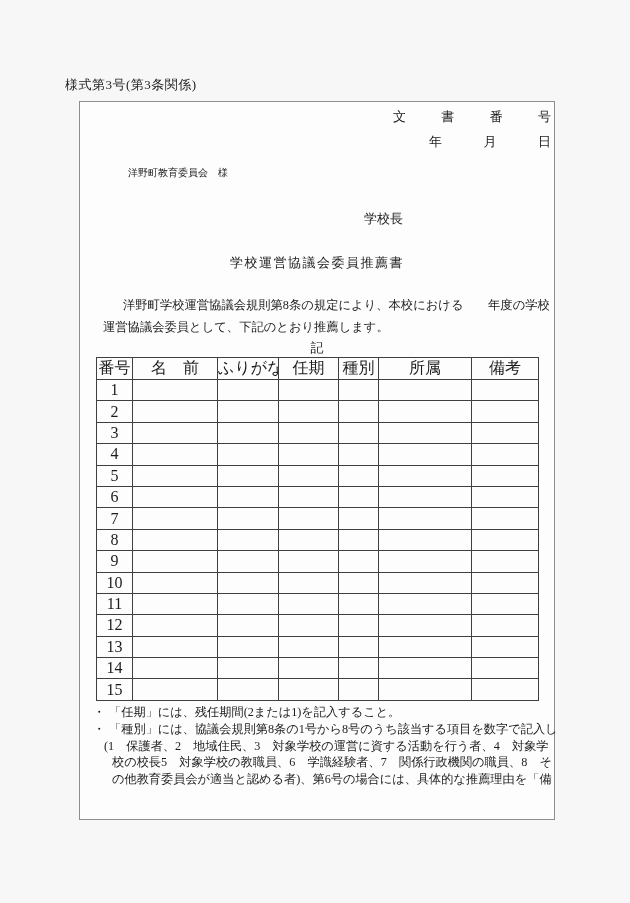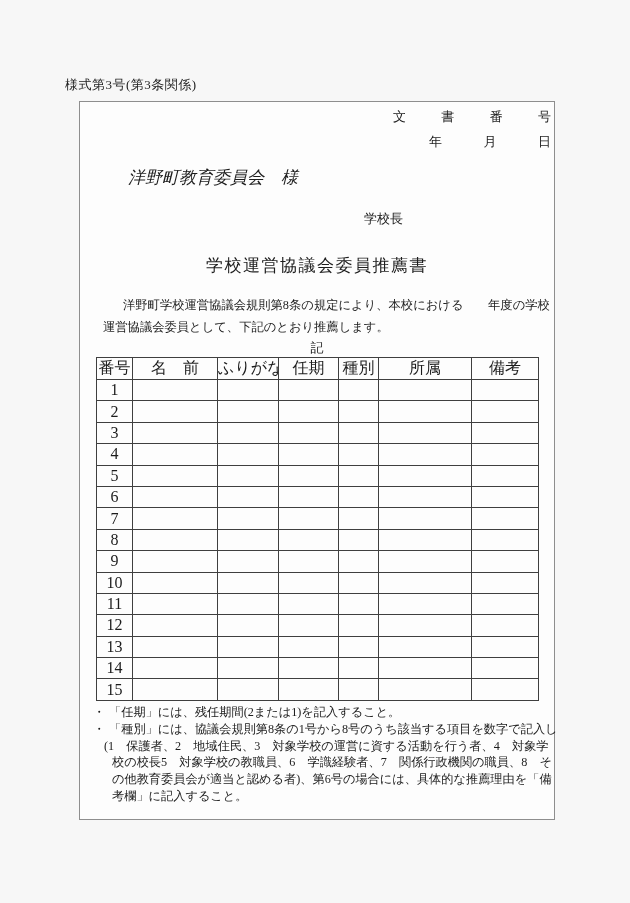--- a/index.html
+++ b/index.html
@@ -29,30 +29,29 @@
     display:flex;justify-content:space-between;
     font-size:13px;
   }
   .date-line{
     position:absolute;top:31px;right:3px;width:122px;
     display:flex;justify-content:space-between;
     font-size:13px;
   }
   .recipient{
     position:absolute;top:64px;left:48px;
-    font-size:17px;
-    font-style:italic;
+    font-size:10px;
   }
   .principal{
     position:absolute;top:108px;left:284px;
     font-size:13px;
   }
   .doc-title{
     position:absolute;top:152px;left:0;width:100%;
-    text-align:center;font-size:17px;letter-spacing:1.5px;
+    text-align:center;font-size:13px;letter-spacing:1.5px;
   }
   .body-text{
     position:absolute;top:164px;left:23px;width:448px;
     font-size:12.3px;line-height:22px;margin-top:28px;
   }
   .body-line.indent{text-indent:20px;}
   .ki-label{
     position:absolute;top:237px;left:0;width:100%;
     text-align:center;font-size:13px;
   }
@@ -281,17 +280,16 @@
         <span class="note-bullet">・</span>
         <span class="note-text">「任期」には、残任期間(2または1)を記入すること。</span>
       </div>
       <div class="note-line bullet-line">
         <span class="note-bullet">・</span>
         <span class="note-text">「種別」には、協議会規則第8条の1号から8号のうち該当する項目を数字で記入し</span>
       </div>
       <div class="note-line paren">(1　保護者、2　地域住民、3　対象学校の運営に資する活動を行う者、4　対象学</div>
       <div class="note-line cont">校の校長5　対象学校の教職員、6　学識経験者、7　関係行政機関の職員、8　そ</div>
       <div class="note-line cont">の他教育委員会が適当と認める者)、第6号の場合には、具体的な推薦理由を「備</div>
-      <div class="note-line cont">考欄」に記入すること。</div>
     </div>
 
   </div>
 </div>
 
 </body></html>

